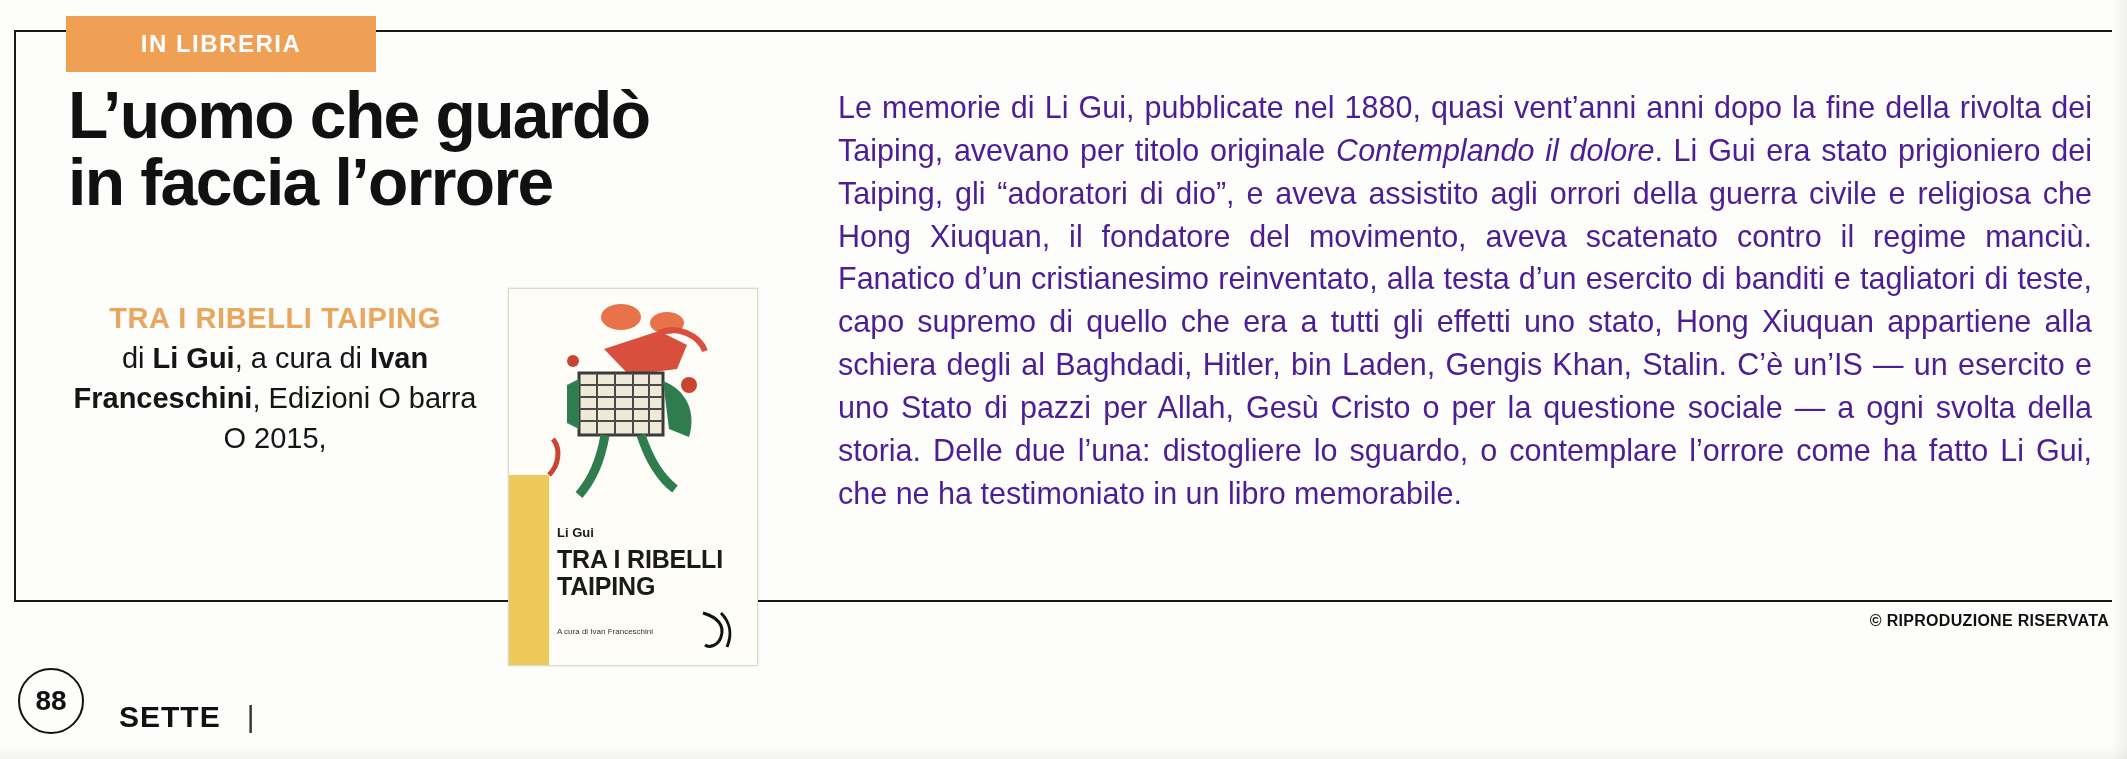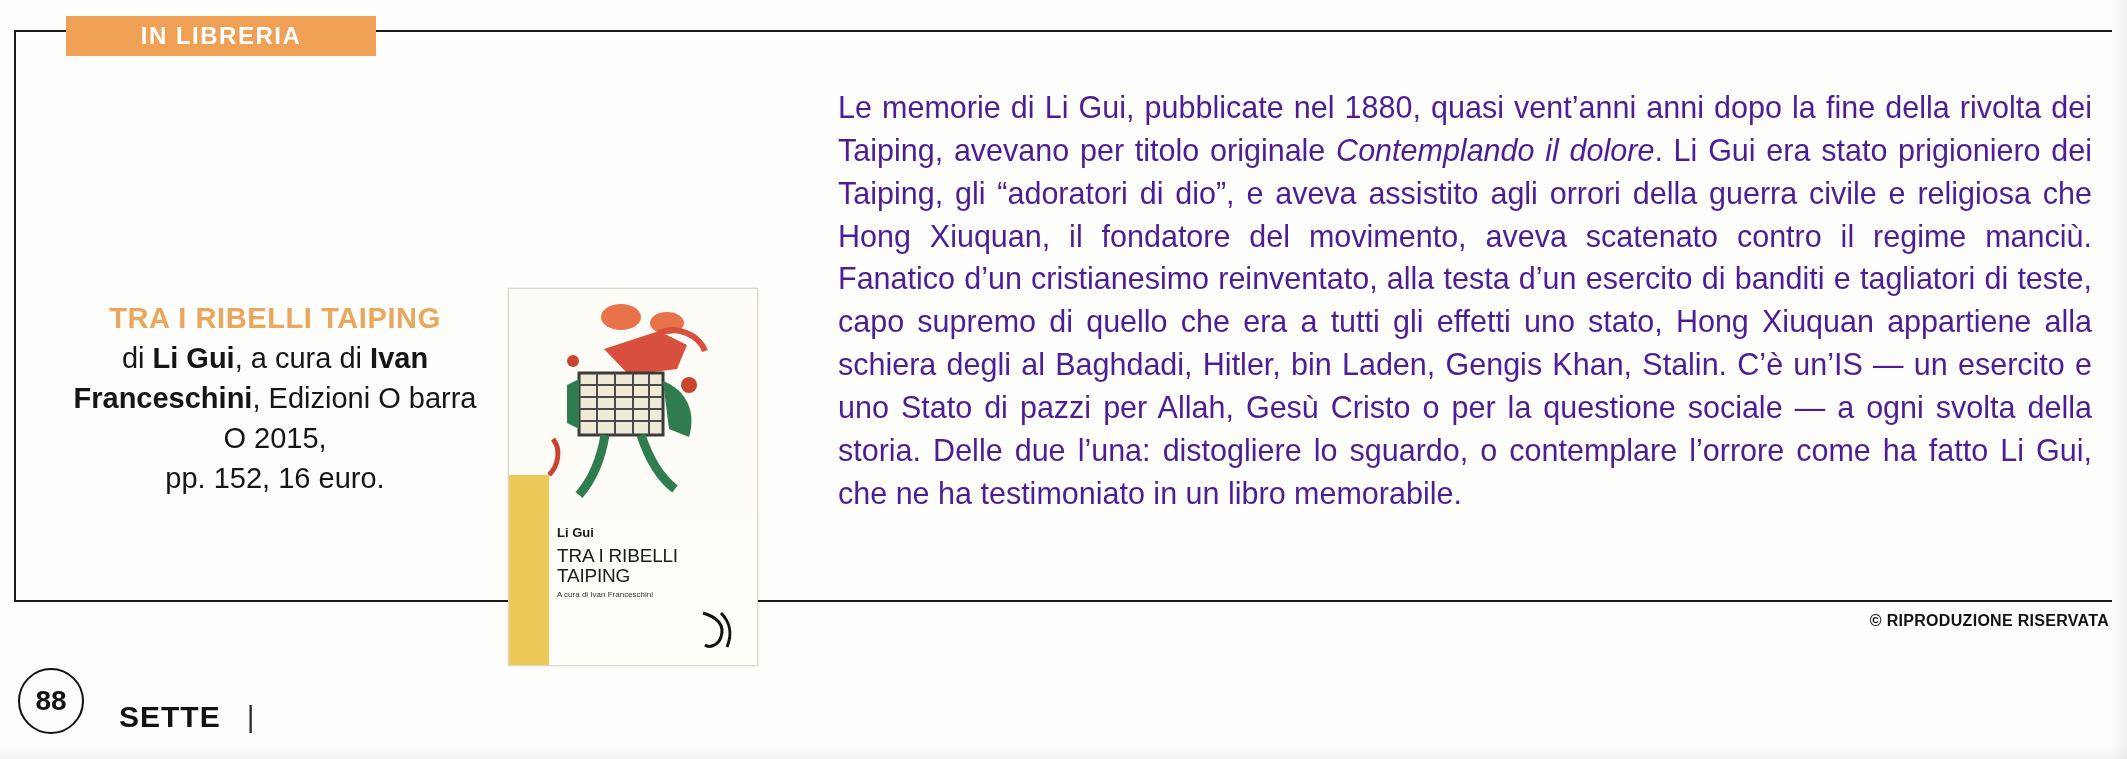--- a/index.html
+++ b/index.html
@@ -49,21 +49,21 @@
     height: 2px;
     background: #1a1a1a;
   }
 
   
   .kicker-tab {
     position: absolute;
     left: 66px;
     top: 16px;
     width: 310px;
-    height: 40px;
+    height: 56px;
     background: #f0a055;
     display: flex;
     align-items: center;
     justify-content: center;
   }
   .kicker-tab span {
     color: #ffffff;
     font-weight: bold;
     font-size: 24px;
     letter-spacing: 1.5px;
@@ -138,28 +138,28 @@
     top: 236px;
     width: 190px;
     color: #1a1a1a;
   }
   .cover .txt .author {
     font-size: 13px;
     font-weight: bold;
     margin-bottom: 6px;
   }
   .cover .txt .title {
-    font-size: 19px;
-    font-weight: normal;
+    font-size: 25px;
+    font-weight: bold;
     line-height: 1.06;
     letter-spacing: -0.2px;
   }
   .cover .txt .editor {
     font-size: 8px;
-    margin-top: 4px;
+    margin-top: 28px;
     color: #333;
   }
   .cover .logo {
     position: absolute;
     right: 16px;
     bottom: 12px;
     width: 46px;
     height: 46px;
   }
 
@@ -248,25 +248,28 @@
 <div class="page">
 
   <div class="rule-top"></div>
   <div class="rule-left"></div>
   <div class="rule-bottom"></div>
 
   <div class="kicker-tab">
     <span>IN LIBRERIA</span>
   </div>
 
+  <div class="headline">
+    <span>L’uomo che guardò</span>
+    <span class="l2">in faccia l’orrore</span>
+  </div>
 
   <div class="credits">
     <span class="sub">TRA I RIBELLI TAIPING</span>
     <span>di </span><b>Li Gui</b><span>, a cura di </span><b>Ivan Franceschini</b><span>, Edizioni O barra O 2015,</span>
-    <div>pp. 152, 16 euro.</div>
   </div>
 
   <div class="cover">
     <div class="art">
       <svg width="248" height="232" viewBox="0 0 248 232">
         <rect x="0" y="0" width="248" height="232" fill="#fdfcf6"></rect>
         <ellipse cx="112" cy="28" rx="20" ry="13" fill="#e8734a"></ellipse>
         <ellipse cx="158" cy="34" rx="17" ry="11" fill="#e8734a"></ellipse>
         <path d="M95 60 L150 42 L178 56 L168 80 L120 86 Z" fill="#d94f3d"></path>
         <path d="M150 44 C168 36, 190 46, 196 62" stroke="#d94f3d" stroke-width="6" fill="none"></path>

